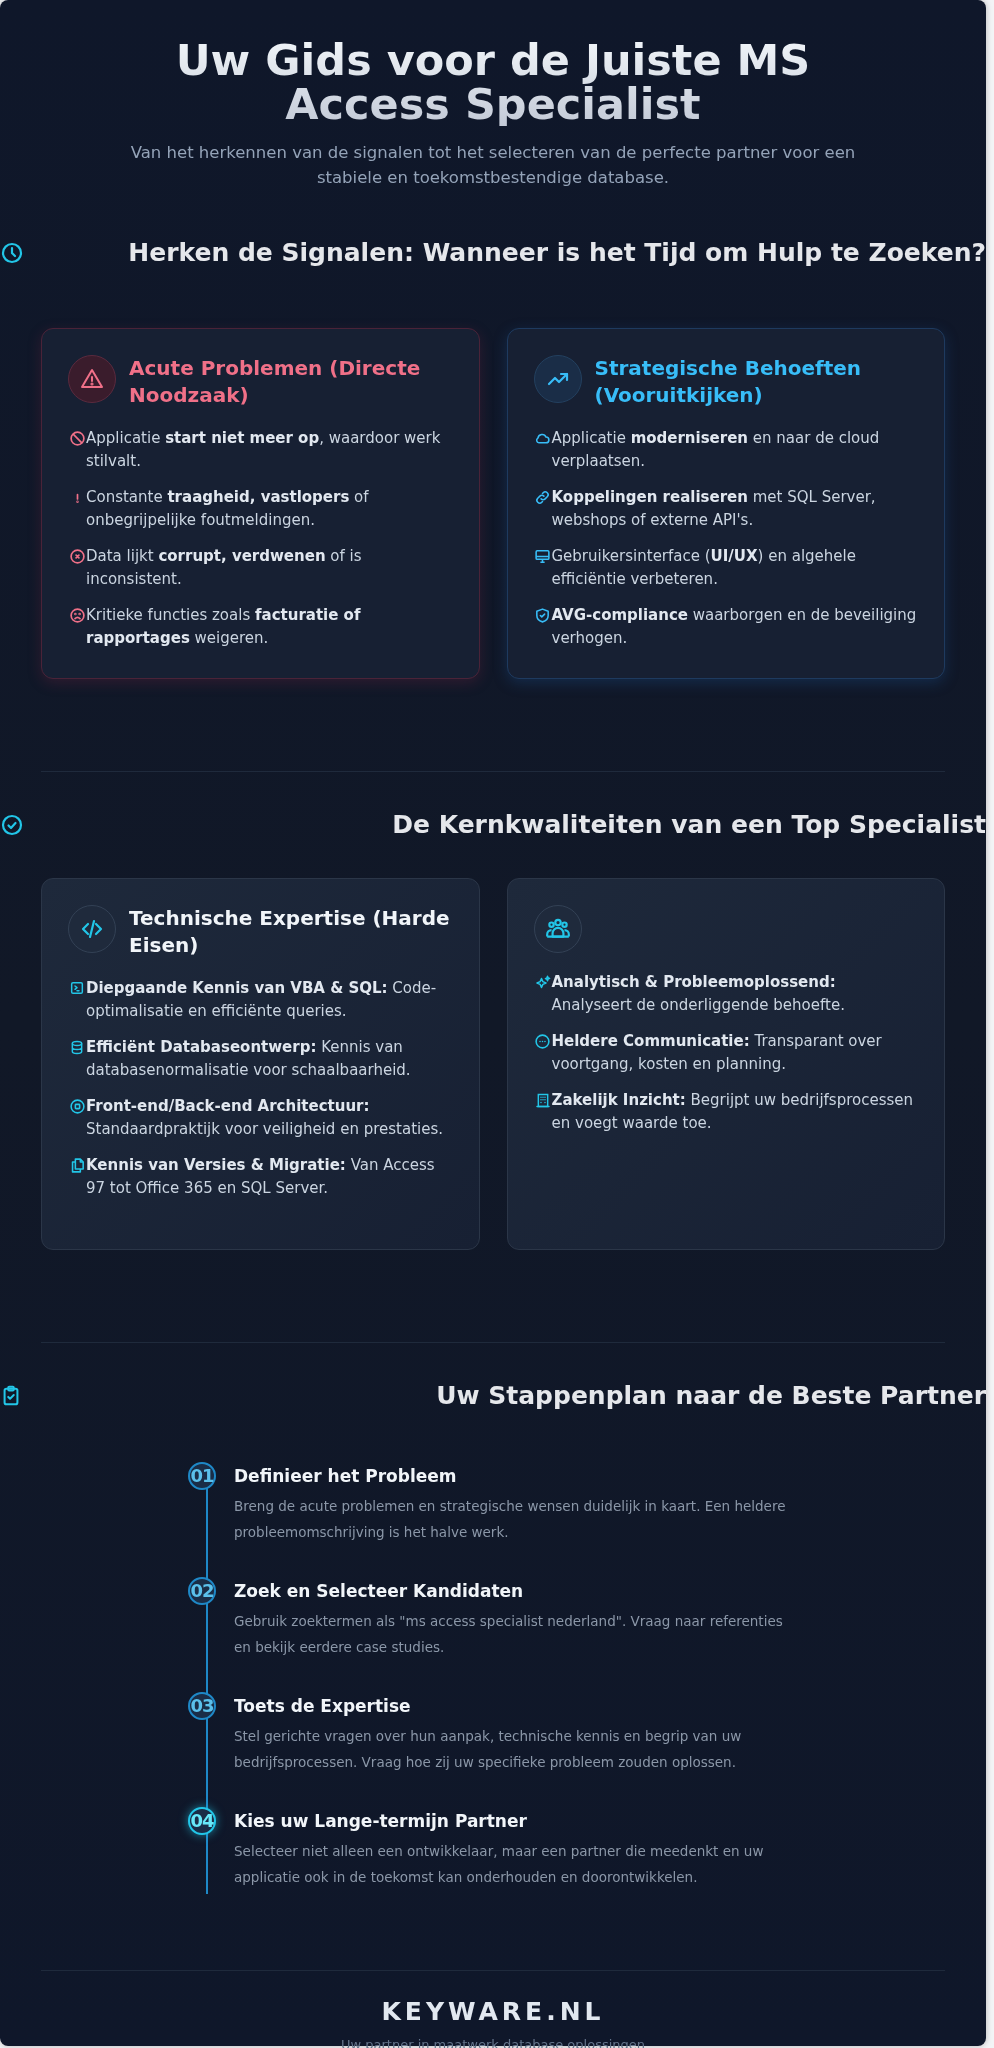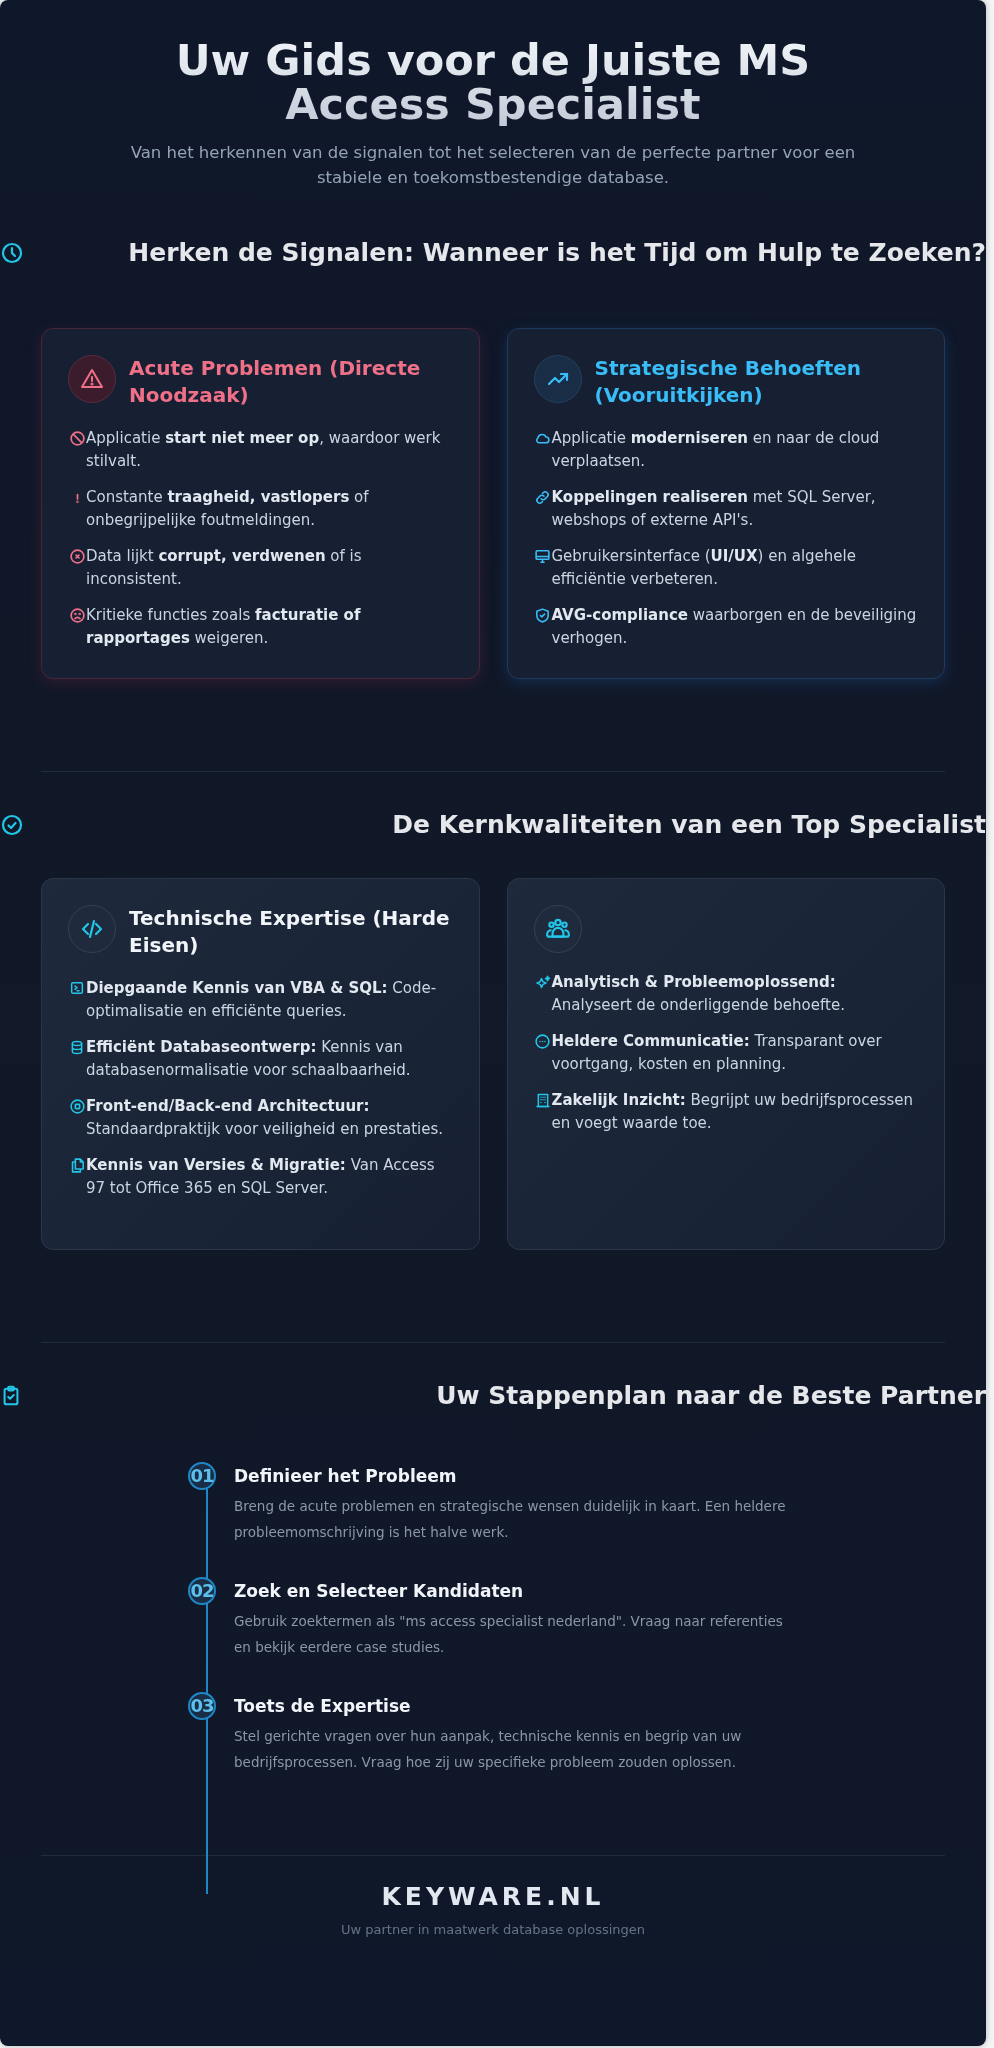--- a/index.html
+++ b/index.html
@@ -314,20 +314,25 @@
       <div class="step">
         <div class="num">02</div>
         <h3>Zoek en Selecteer Kandidaten</h3>
         <p>Gebruik zoektermen als "ms access specialist nederland". Vraag naar referenties en bekijk eerdere case studies.</p>
       </div>
       <div class="step">
         <div class="num">03</div>
         <h3>Toets de Expertise</h3>
         <p>Stel gerichte vragen over hun aanpak, technische kennis en begrip van uw bedrijfsprocessen. Vraag hoe zij uw specifieke probleem zouden oplossen.</p>
       </div>
+      <div class="step">
+        <div class="num glow">04</div>
+        <h3>Kies uw Lange-termijn Partner</h3>
+        <p>Selecteer niet alleen een ontwikkelaar, maar een partner die meedenkt en uw applicatie ook in de toekomst kan onderhouden en doorontwikkelen.</p>
+      </div>
     </div>
   </section>
 
   <div class="footer-line" style="margin-top:48px;"></div>
   <footer class="footer">
     <div class="brand">KEYWARE.NL</div>
     <div class="tag">Uw partner in maatwerk database oplossingen</div>
   </footer>
 </div>
 

